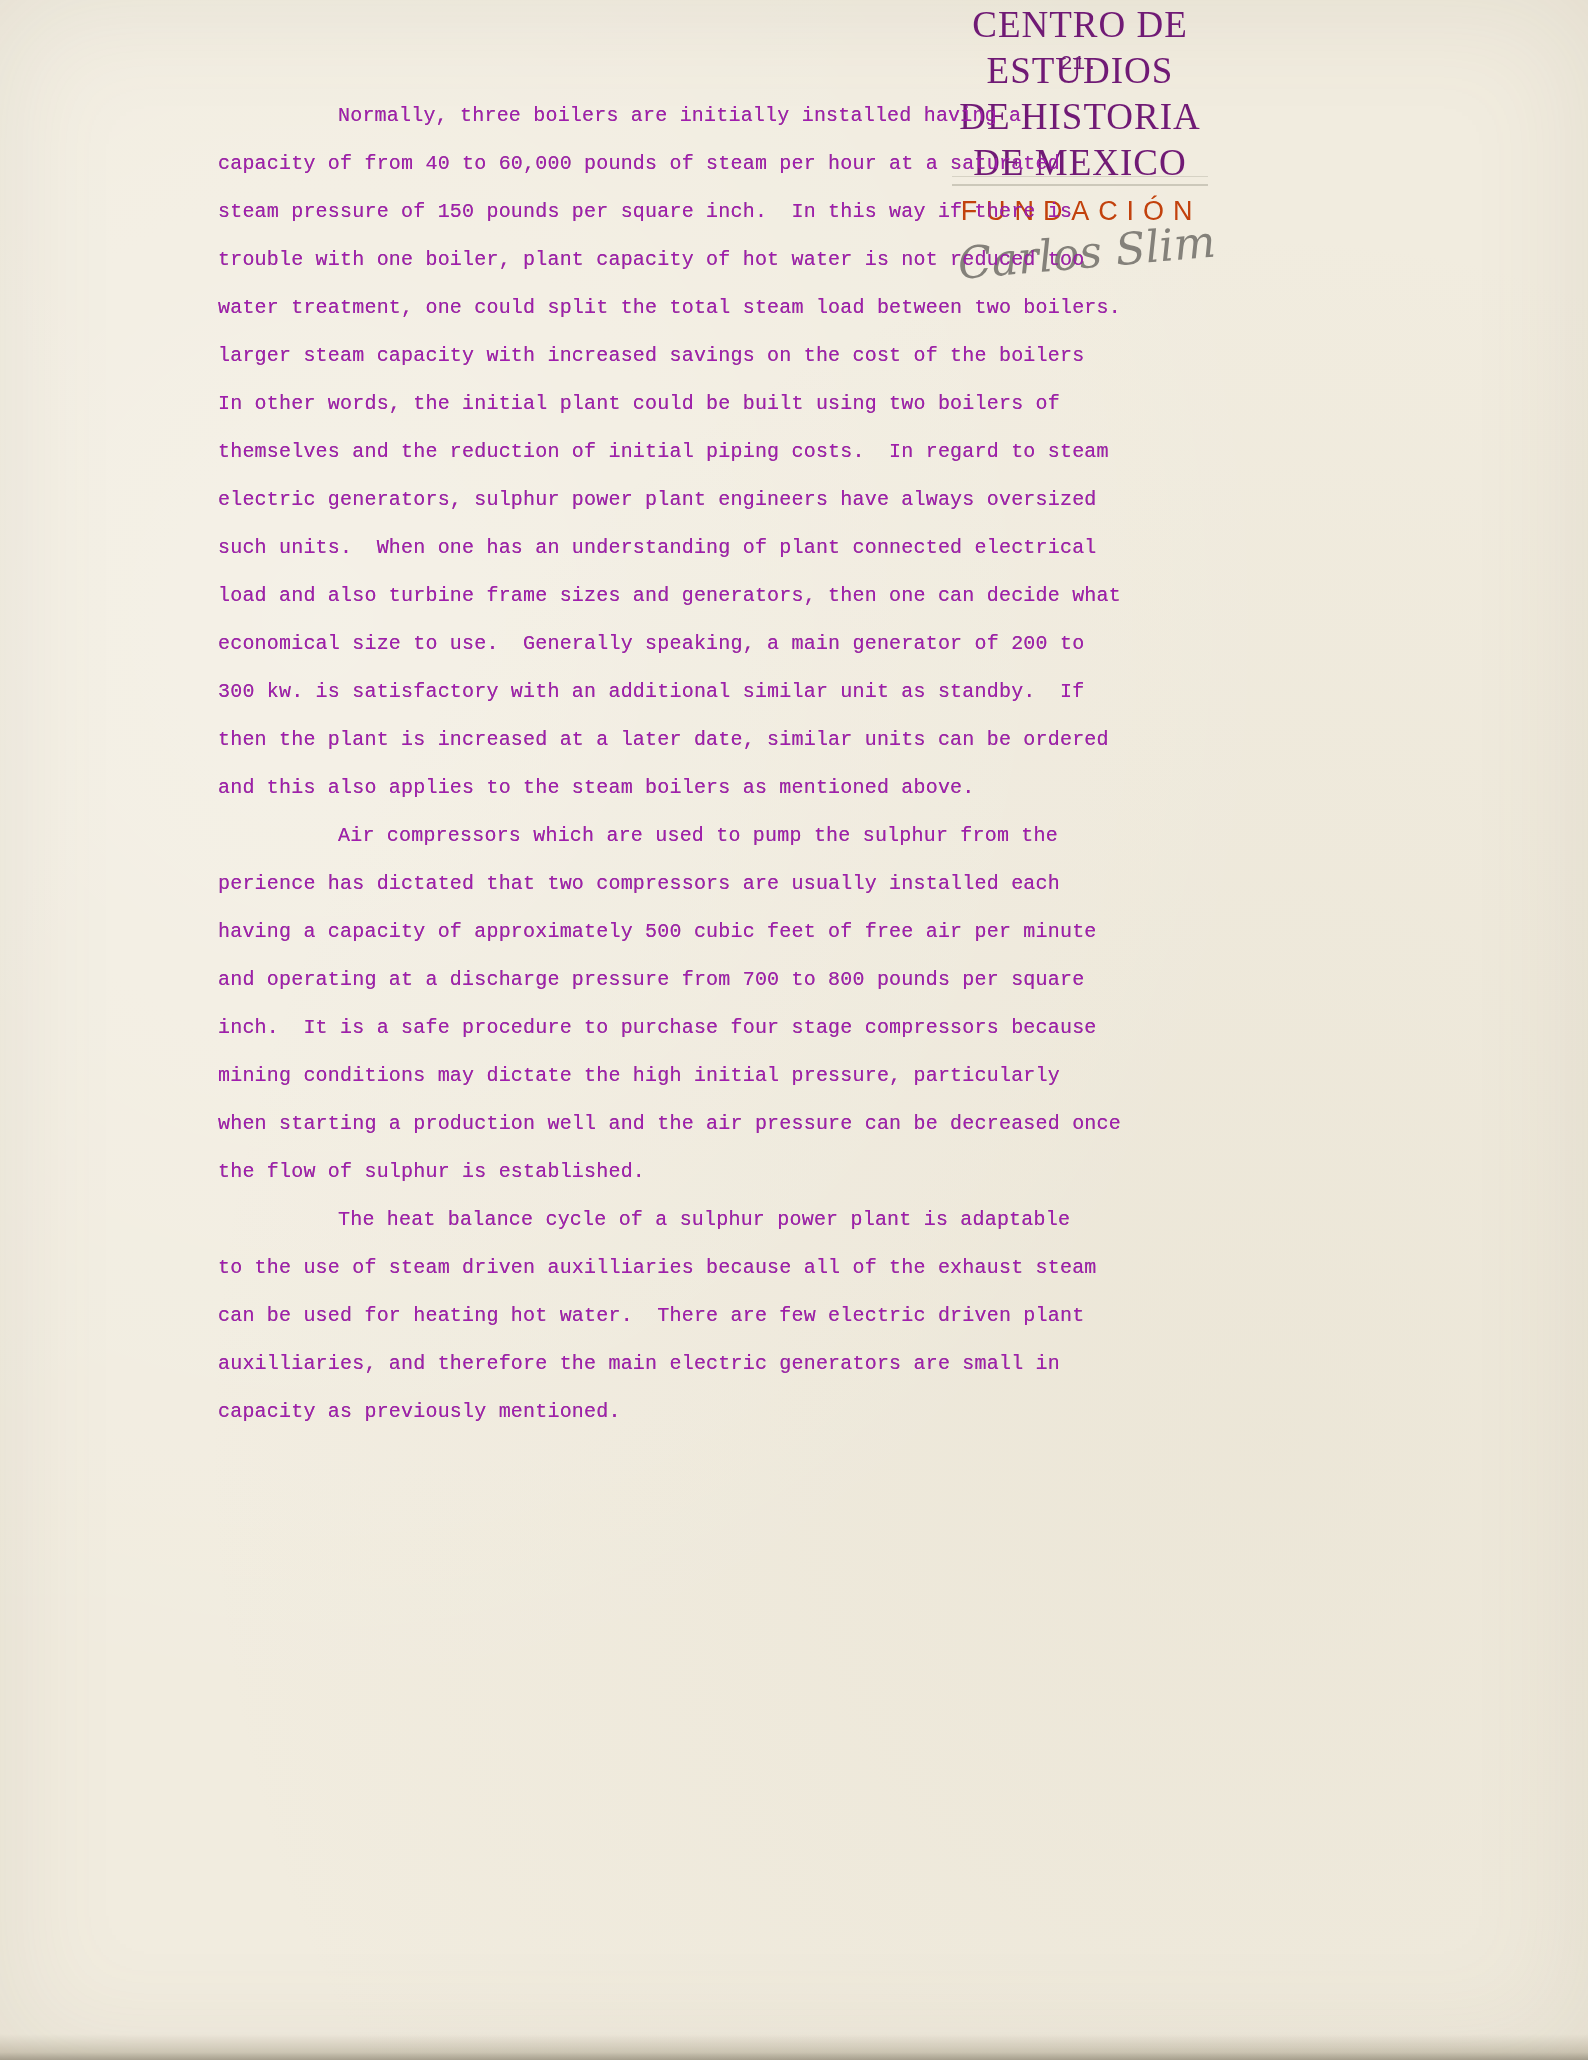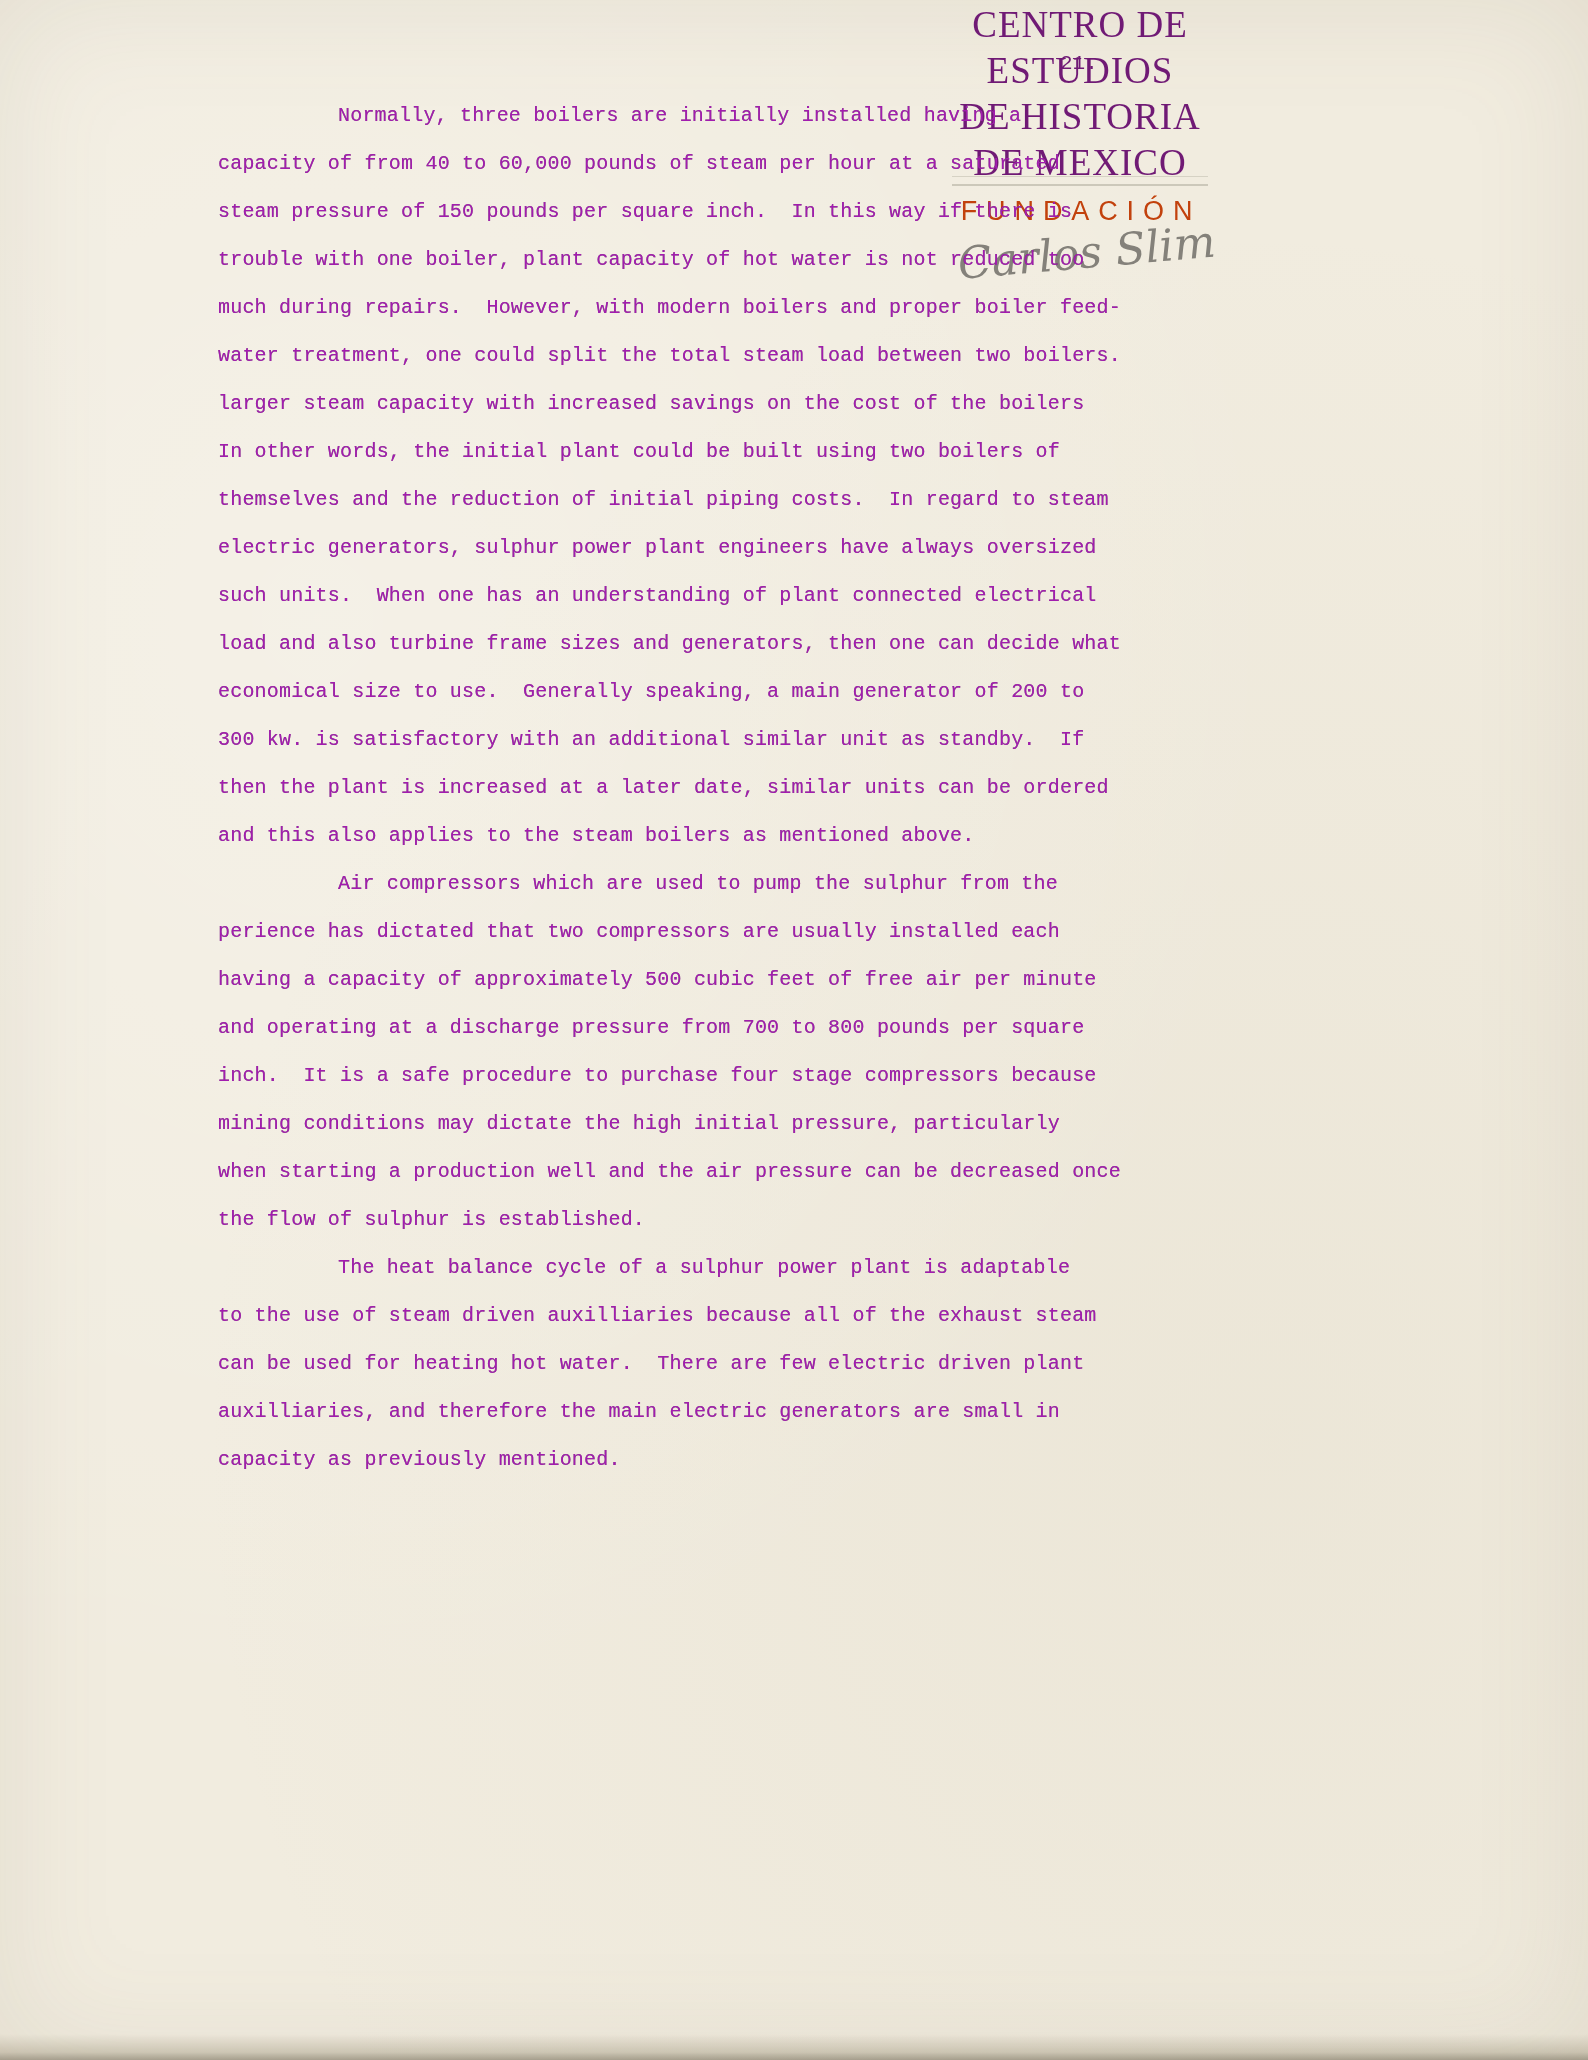--- a/index.html
+++ b/index.html
@@ -148,21 +148,20 @@
     <div class="wm-signature">Carlos Slim</div>
   </div>
 
   <div class="page-number">21.</div>
 
   <div class="text-block" id="paragraphs">
       <div class="line indent">Normally, three boilers are initially installed having a</div>
       <div class="line">capacity of from 40 to 60,000 pounds of steam per hour at a saturated</div>
       <div class="line">steam pressure of 150 pounds per square inch.  In this way if there is</div>
       <div class="line">trouble with one boiler, plant capacity of hot water is not reduced too</div>
-      <div class="line">much during repairs.  However, with modern boilers and proper boiler feed-</div>
       <div class="line">water treatment, one could split the total steam load between two boilers.</div>
       <div class="line">larger steam capacity with increased savings on the cost of the boilers</div>
       <div class="line">In other words, the initial plant could be built using two boilers of</div>
       <div class="line">themselves and the reduction of initial piping costs.  In regard to steam</div>
       <div class="line">electric generators, sulphur power plant engineers have always oversized</div>
       <div class="line">such units.  When one has an understanding of plant connected electrical</div>
       <div class="line">load and also turbine frame sizes and generators, then one can decide what</div>
       <div class="line">economical size to use.  Generally speaking, a main generator of 200 to</div>
       <div class="line">300 kw. is satisfactory with an additional similar unit as standby.  If</div>
       <div class="line">then the plant is increased at a later date, similar units can be ordered</div>

